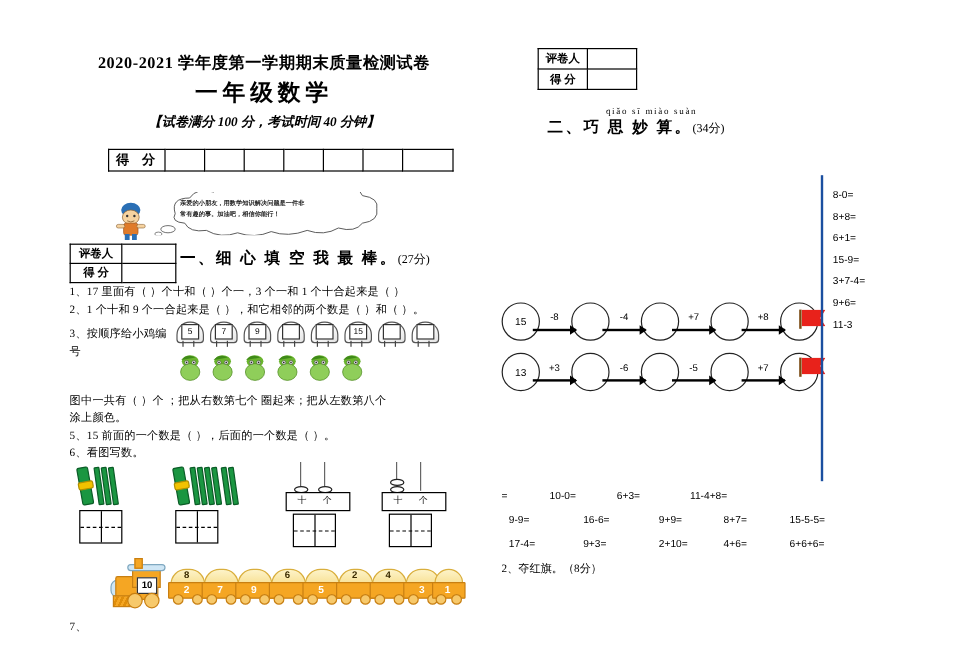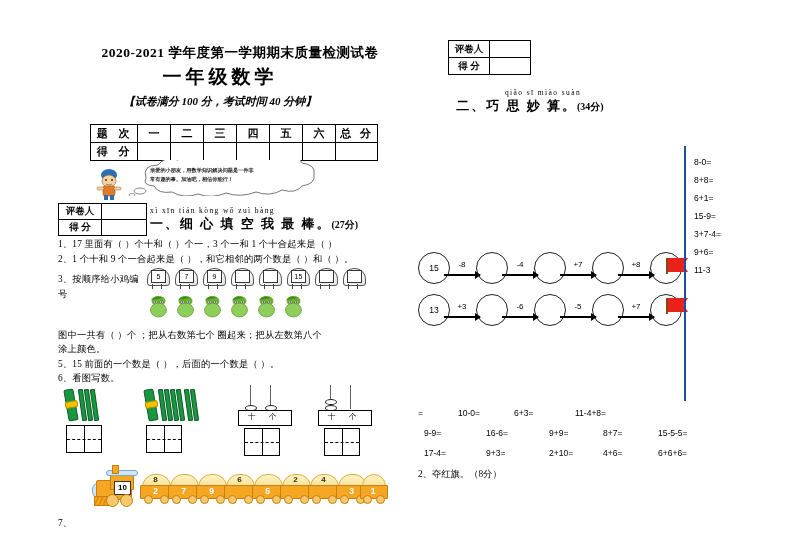--- a/index.html
+++ b/index.html
@@ -7,21 +7,21 @@
        font-family:"Liberation Serif","DejaVu Serif",serif;color:#000;}
   .page{position:relative;width:794px;height:560px;}
 
   
   .abs{position:absolute;}
   .ctr{text-align:center;}
   .nowrap{white-space:nowrap;}
 
   
   #doc-title{left:0;top:44px;width:440px;font-size:13.5px;font-weight:bold;
-             letter-spacing:.5px;text-align:center;padding-left:20px;}
+             letter-spacing:.5px;text-align:center;}
   #doc-subtitle{left:0;top:64px;width:440px;font-size:19px;font-weight:bold;
                 letter-spacing:4px;text-align:center;}
   #doc-note{left:0;top:94px;width:440px;font-size:11px;font-weight:bold;
             text-align:center;font-style:italic;}
 
   
   #score-table{left:90px;top:124px;border-collapse:collapse;}
   #score-table td{border:1px solid #000;height:15px;font-size:11px;
                   text-align:center;font-weight:bold;}
   #score-table td.hdr{width:42px;letter-spacing:4px;padding-left:3px;}
@@ -37,21 +37,21 @@
   
   #grader-left{left:58px;top:203px;border-collapse:collapse;}
   #grader-left td{border:1px solid #000;height:13px;font-size:9.5px;
                   text-align:center;font-weight:bold;}
   #grader-left td.lbl{width:40px;}
   #grader-left td.val{width:42px;}
 
   
   .sec-pinyin{font-size:7.5px;letter-spacing:1.4px;font-family:"Liberation Serif",serif;}
   .sec-title{font-size:13px;font-weight:bold;letter-spacing:2px;}
-  .sec-title .pts{font-size:10px;letter-spacing:0;font-weight:bold;}
+  .sec-title .pts{font-size:10px;letter-spacing:0;font-weight:normal;}
   #sec1{left:150px;top:206px;width:250px;}
   #sec2{left:430px;top:88px;width:200px;text-align:center;}
 
   
   .q{font-size:9.3px;line-height:15px;letter-spacing:.2px;}
   #q1{left:58px;top:237px;width:340px;}
   #q2{left:58px;top:252px;width:350px;}
   #q3{left:58px;top:272px;width:90px;}
   #q4{left:58px;top:328px;width:340px;line-height:14px;}
   #q5{left:58px;top:357px;width:340px;}
@@ -177,30 +177,20 @@
 <body>
 
 <div class="page">
 
   <div class="abs ctr" id="doc-title">2020-2021 学年度第一学期期末质量检测试卷</div>
   <div class="abs ctr" id="doc-subtitle">一年级数学</div>
   <div class="abs ctr" id="doc-note">【试卷满分 100 分，考试时间 40 分钟】</div>
 
   <table class="abs" id="score-table">
     <tbody>
-        <tr>
-      <td class="hdr">题 次</td>
-      <td class="col">一</td>
-      <td class="col">二</td>
-      <td class="col">三</td>
-      <td class="col">四</td>
-      <td class="col">五</td>
-      <td class="col">六</td>
-      <td class="tot">总 分</td>
-    </tr>
     <tr>
       <td class="hdr">得 分</td>
       <td class="col"></td>
       <td class="col"></td>
       <td class="col"></td>
       <td class="col"></td>
       <td class="col"></td>
       <td class="col"></td>
       <td class="tot"></td>
     </tr>
@@ -241,21 +231,20 @@
       <td class="val"></td>
     </tr>
     <tr>
       <td class="lbl">得 分</td>
       <td class="val"></td>
     </tr>
   </tbody>
     </table>
 
   <div class="abs" id="sec1">
-    <div class="sec-pinyin">xì xīn tián kòng wǒ zuì bàng</div>
     <div class="sec-title nowrap"><span>一、细 心 填 空 我 最 棒。</span><span class="pts">(27分)</span></div>
   </div>
 
   <div class="abs q" id="q1">1、17 里面有（  ）个十和（  ）个一，3 个一和 1 个十合起来是（    ）</div>
   <div class="abs q" id="q2">2、1 个十和 9 个一合起来是（   ），和它相邻的两个数是（    ）和（    ）。</div>
   <div class="abs q" id="q3">3、按顺序给小鸡编号</div>
 
   <div class="abs" id="chicks">
     <div class="egg" style="left:0px">
         <div class="shell"></div>

